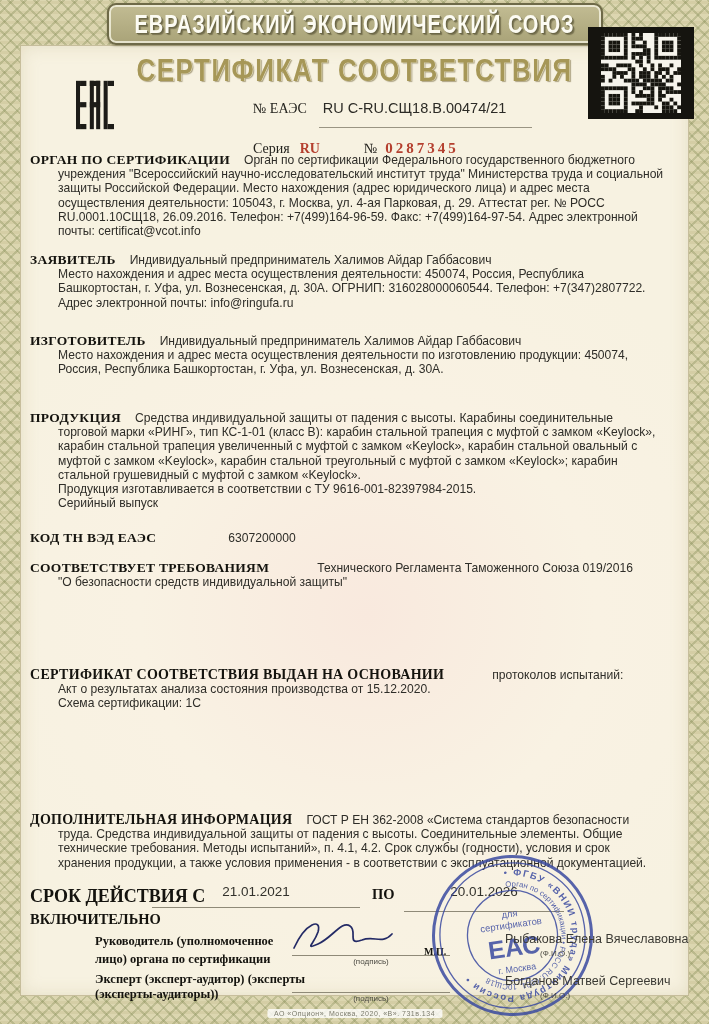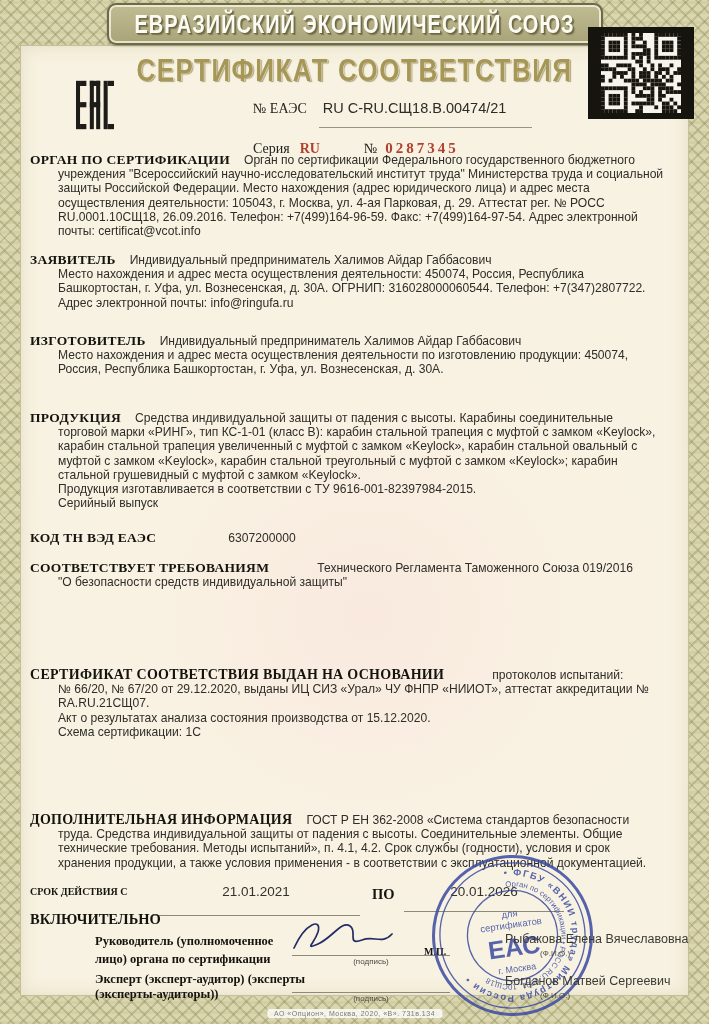--- a/index.html
+++ b/index.html
@@ -65,23 +65,23 @@
   .sec .lbl{
     font-family:"Liberation Serif",serif;font-weight:bold;font-size:13.5px;
     color:#14130e;letter-spacing:.3px;margin-right:14px;
   }
   .sec .cont{text-indent:0;}
   .val-offset{margin-left:58px;}
   .txt-offset{margin-left:34px;}
   .intro-offset{margin-left:34px;}
   
   .serif-bold{font-family:"Liberation Serif",serif;font-weight:bold;color:#14130e;}
-  .validity-label{position:absolute;left:30px;top:886px;font-size:10px;}
+  .validity-label{position:absolute;left:30px;top:886px;font-size:18px;}
   .inclusive-label{position:absolute;left:30px;top:911px;font-size:14.5px;}
-  .date-from{position:absolute;left:152px;top:884px;width:208px;text-align:center;font-size:13.5px;color:#33322c;border-bottom:1px solid #8f8a78;padding-bottom:16px;}
+  .date-from{position:absolute;left:152px;top:884px;width:208px;text-align:center;font-size:13.5px;color:#33322c;border-bottom:1px solid #8f8a78;padding-bottom:8px;}
   .po-label{position:absolute;left:372px;top:886px;font-size:14.5px;}
   .date-to{position:absolute;left:404px;top:884px;width:160px;text-align:center;font-size:13.5px;color:#33322c;border-bottom:1px solid #8f8a78;padding-bottom:12px;}
   .role1{position:absolute;left:95px;top:932px;width:212px;font-size:12.5px;line-height:18px;}
   .role2{position:absolute;left:95px;top:972px;width:235px;font-size:12.5px;line-height:15px;}
   .autograph{position:absolute;left:288px;top:914px;z-index:3;}
   .sigline1{position:absolute;left:292px;top:955px;width:158px;border-top:1px solid #8f8a78;text-align:center;font-size:8px;color:#4c4b43;padding-top:1px;}
   .sigline2{position:absolute;left:292px;top:992px;width:158px;border-top:1px solid #8f8a78;text-align:center;font-size:8px;color:#4c4b43;padding-top:1px;}
   .mp-label{position:absolute;left:424px;top:946px;font-size:10px;z-index:2;}
   .name1{position:absolute;left:505px;top:932px;font-size:12.5px;color:#3a3933;white-space:nowrap;z-index:5;}
   .fio1{position:absolute;left:540px;top:949px;font-size:8px;color:#4c4b43;z-index:5;}
@@ -402,21 +402,20 @@
   <span class="lbl">КОД ТН ВЭД ЕАЭС</span><span class="val-offset">6307200000</span>
 </div>
 
 <div class="sec" style="top:561px">
   <span class="lbl">СООТВЕТСТВУЕТ ТРЕБОВАНИЯМ</span><span class="txt-offset">Технического Регламента Таможенного Союза 019/2016</span>
   <div class="cont">"О безопасности средств индивидуальной защиты"</div>
 </div>
 
 <div class="sec" style="top:668px">
   <span class="lbl" style="font-size:14px">СЕРТИФИКАТ СООТВЕТСТВИЯ ВЫДАН НА ОСНОВАНИИ</span><span class="intro-offset">протоколов испытаний:</span>
-  <div class="cont">№ 66/20, № 67/20 от 29.12.2020, выданы ИЦ СИЗ «Урал» ЧУ ФНПР «НИИОТ», аттестат аккредитации № RA.RU.21СЩ07.</div>
   <div class="cont">Акт о результатах анализа состояния производства от 15.12.2020.</div>
   <div class="cont">Схема сертификации: 1С</div>
 </div>
 
 <div class="sec" style="top:813px">
   <span class="lbl" style="font-size:14px">ДОПОЛНИТЕЛЬНАЯ ИНФОРМАЦИЯ</span><span>ГОСТ Р ЕН 362-2008 «Система стандартов безопасности труда. Средства индивидуальной защиты от падения с высоты. Соединительные элементы. Общие технические требования. Методы испытаний», п. 4.1, 4.2. Срок службы (годности), условия и срок хранения продукции, а также условия применения - в соответствии с эксплуатационной документацией.</span>
 </div>
 
 <div class="validity-label serif-bold">СРОК ДЕЙСТВИЯ С</div>
 <div class="date-from">21.01.2021</div>

